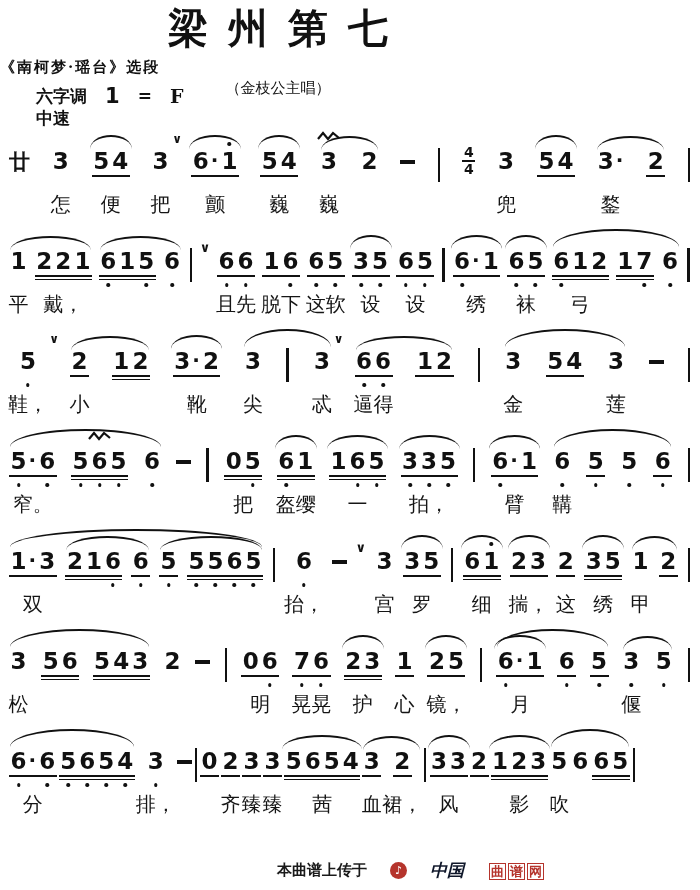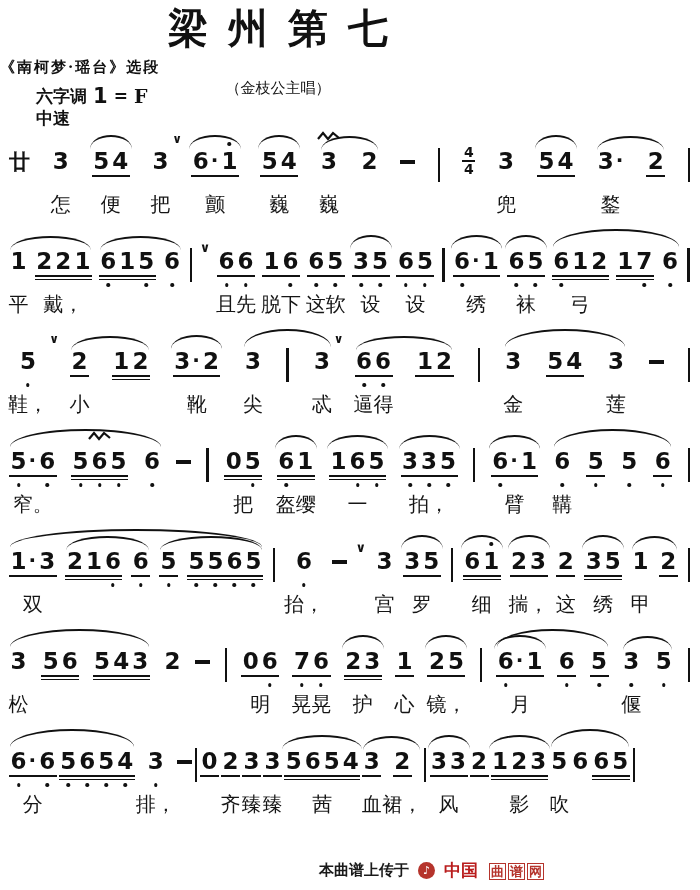--- a/index.html
+++ b/index.html
@@ -1,21 +1,21 @@
 <!DOCTYPE html>
 <html><head>
 <meta charset="utf-8">
 <style>
   html,body{margin:0;padding:0;background:#fff;}
   body{width:700px;height:890px;overflow:hidden;font-family:"DejaVu Sans",sans-serif;color:#111;}
   .page{position:relative;width:556px;height:890px;background:#fff;}
   .title{padding-top:4px;text-align:center;font-family:"DejaVu Serif",serif;font-weight:bold;font-size:40px;letter-spacing:20px;text-indent:20px;line-height:48px;}
   .subtitle{font-family:"DejaVu Serif",serif;font-weight:bold;font-size:15px;letter-spacing:2px;line-height:26px;margin-top:2px;}
   .singer{text-align:center;font-family:Liberation Mono, monospace;font-size:15px;line-height:19px;}
-  .keyrow{position:absolute;left:36px;top:84px;font-weight:bold;font-size:17px;display:flex;align-items:center;gap:6px;}
+  .keyrow{position:absolute;left:36px;top:84px;font-weight:bold;font-size:17px;display:flex;align-items:center;gap:18px;}
   .keyrow .knote{font-size:21px;}
   .keyrow .kval{font-family:"DejaVu Serif",serif;font-size:19px;}
   .tempo{position:absolute;left:36px;top:107px;font-weight:bold;font-size:17px;}
   .score{position:absolute;top:128px;left:8px;width:684px;}
   .musline{position:relative;margin-bottom:11px;}
   .noterow{display:flex;justify-content:space-between;align-items:flex-start;position:relative;}
   .cell{display:flex;flex-direction:column;align-items:center;position:relative;padding-top:20px;}
   .nz{height:34px;display:flex;align-items:flex-start;position:relative;padding:0 1px;}
   .note{display:inline-flex;align-items:flex-start;margin:0 1.5px;}
   .dgt{font-weight:bold;font-size:23px;line-height:26px;font-family:"DejaVu Sans",sans-serif;position:relative;display:inline-block;}
@@ -29,24 +29,24 @@
   .orn{position:absolute;top:3px;left:50%;transform:translateX(-50%);}
   .breath{position:absolute;top:4px;right:-11px;font-weight:bold;font-size:12px;}
   .breath2{font-weight:bold;font-size:13px;margin-top:-8px;}
   .barline{display:block;width:2.2px;height:34px;background:#111;}
   .dashline{display:block;width:15px;height:3.5px;background:#111;margin-top:12px;}
   .sigch{font-family:"DejaVu Serif",serif;font-weight:bold;font-size:21px;line-height:27px;}
   .time{display:flex;flex-direction:column;align-items:center;margin-top:-2px;}
   .time b{font-size:14px;line-height:13px;}
   .time i{display:block;width:13px;height:2px;background:#111;margin:1px 0;}
   .ly{margin-top:9px;height:26px;font-family:"DejaVu Serif",serif;font-size:20px;line-height:26px;white-space:nowrap;color:#151515;}
-  .watermark{position:absolute;right:12px;bottom:8px;display:flex;align-items:center;gap:9px;}
+  .watermark{position:absolute;right:12px;bottom:8px;display:flex;align-items:center;gap:23px;}
   .wm-text{font-weight:bold;font-size:15px;color:#1a1a1a;font-family:"DejaVu Sans",sans-serif;}
   .wm-logo{width:17px;height:17px;border-radius:50%;background:#b5342c;color:#fff;font-size:11px;line-height:17px;text-align:center;font-weight:bold;}
-  .wm-cn{font-weight:bold;font-size:17px;color:#b91c1c;font-family:"DejaVu Serif",serif;}
+  .wm-cn{font-weight:bold;font-style:italic;font-size:17px;color:#0f172a;font-family:"DejaVu Serif",serif;}
   .wm-box{display:inline-block;border:1.5px solid #b5342c;color:#b5342c;font-weight:bold;font-size:13px;line-height:15px;padding:0 1px;margin-left:2px;font-family:"DejaVu Serif",serif;}
 </style>
 </head>
 <body>
 
 <div class="page">
   <div class="title">梁州第七</div>
   <div class="subtitle">《南柯梦·瑶台》选段</div>
   <div class="singer">（金枝公主唱）</div>
 

